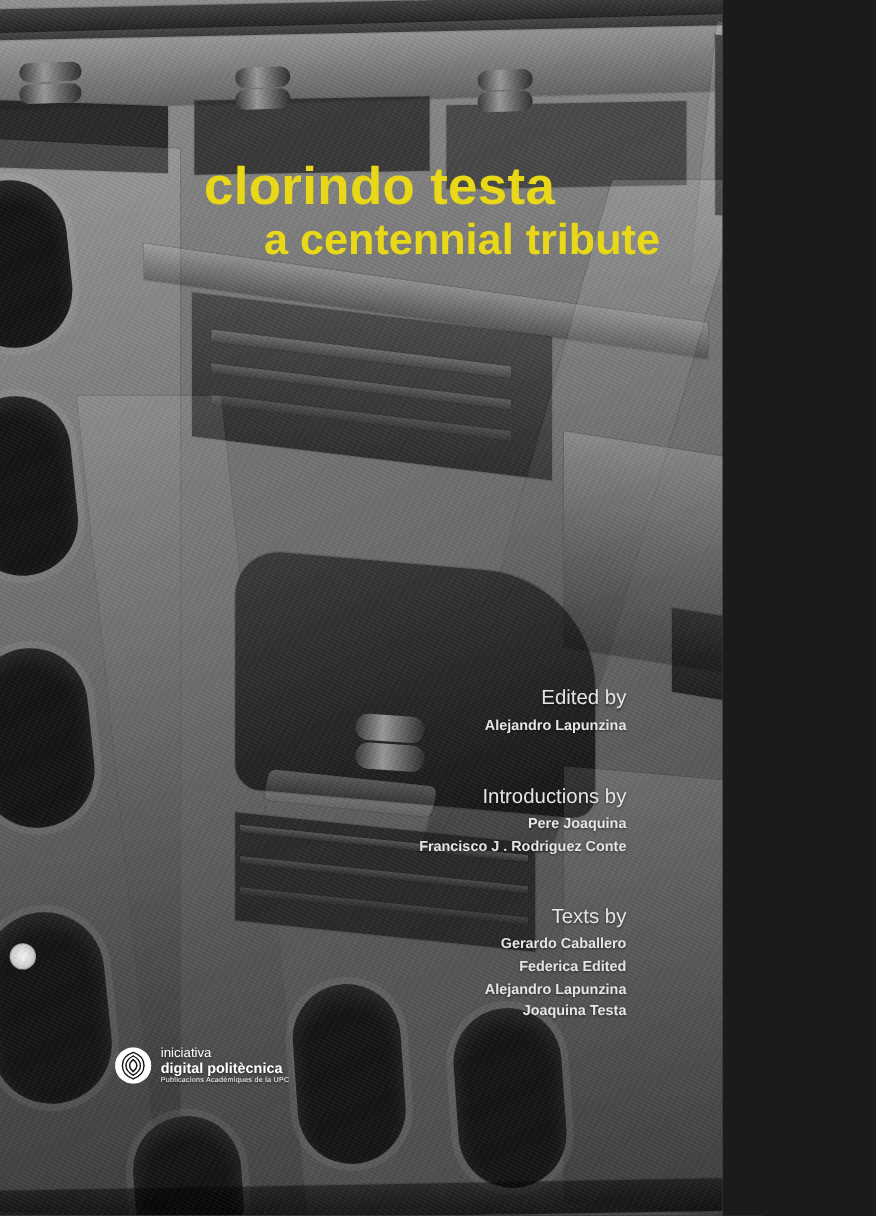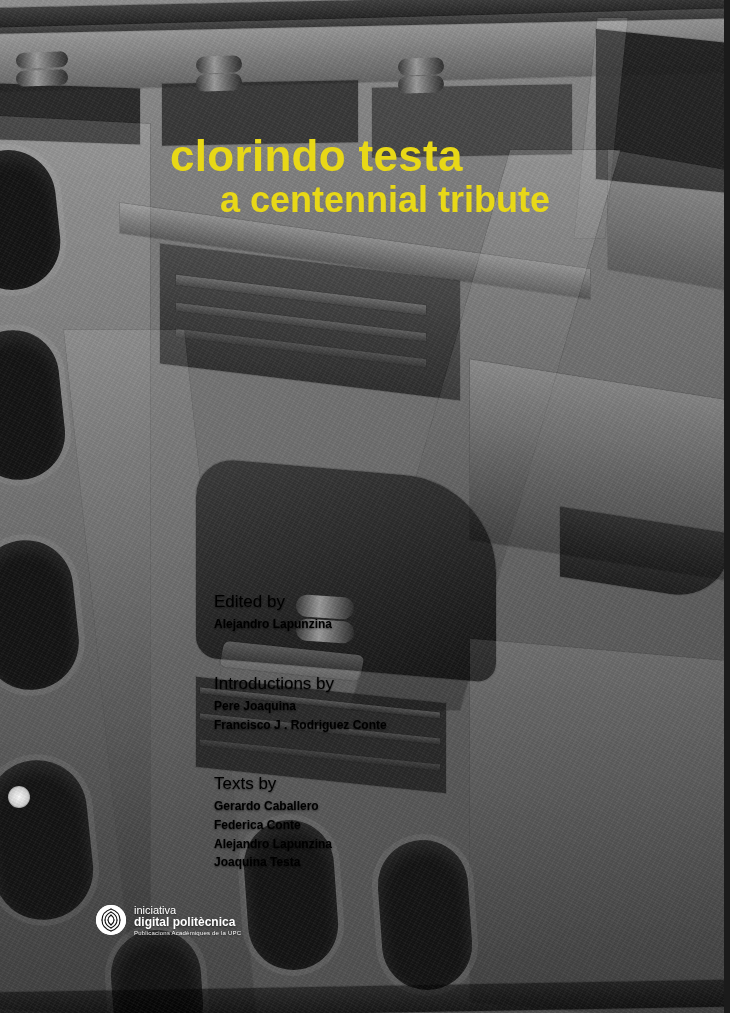--- a/index.html
+++ b/index.html
@@ -5,21 +5,21 @@
   html, body {
     margin: 0;
     padding: 0;
     background: #1b1b1b;
   }
   body {
     font-family: "Liberation Sans", sans-serif;
   }
   .cover {
     position: relative;
-    width: 724px;
+    width: 602px;
     height: 1013px;
     overflow: hidden;
     background: #6e6e6e;
   }
 
   
   .photo {
     position: absolute;
     inset: 0;
     background:
@@ -84,23 +84,24 @@
     color: #e8d817;
     line-height: 1.05;
     white-space: nowrap;
     text-align: center;
   }
 
   
   .credits {
     position: absolute;
     right: 80px;
-    top: 588px;
+    top: 568px;
     width: 430px;
-    color: #000000;
+    text-align: right;
+    color: #e5e5e5;
     z-index: 5;
     text-shadow: 0 1px 2px rgba(0,0,0,.55);
   }
   .credit-group { margin-bottom: 36px; }
   .credit-group:last-child { margin-bottom: 0; }
   .credit-label {
     font-size: 17px;
     font-weight: 400;
     line-height: 1.6;
   }
@@ -112,21 +113,20 @@
 
   
   .publisher {
     position: absolute;
     left: 96px;
     top: 872px;
     display: flex;
     align-items: center;
     gap: 8px;
     z-index: 5;
-    margin-top: 32px;
   }
   .logo-mark {
     width: 30px;
     height: 30px;
     border-radius: 50%;
     background: #ffffff;
     position: relative;
     flex: 0 0 auto;
   }
   .logo-mark svg { display: block; }
@@ -212,21 +212,21 @@
 
     <div class="credit-group">
       <div class="credit-label">Introductions by</div>
       <div class="credit-name">Pere Joaquina</div>
       <div class="credit-name">Francisco J . Rodriguez Conte</div>
     </div>
 
     <div class="credit-group">
       <div class="credit-label">Texts by</div>
       <div class="credit-name">Gerardo Caballero</div>
-      <div class="credit-name">Federica Conte</div>
+      <div class="credit-name">Federica Edited</div>
       <div class="credit-name">Alejandro Lapunzina</div>
       <div class="credit-name">Joaquina Testa</div>
     </div>
   </div>
 
   <div class="publisher">
     <span class="logo-mark">
       <svg width="30" height="30" viewBox="0 0 30 30" aria-hidden="true">
         <circle cx="15" cy="15" r="15" fill="#ffffff"></circle>
         <g stroke="#111111" stroke-width="1.1" fill="none" stroke-linecap="round">

